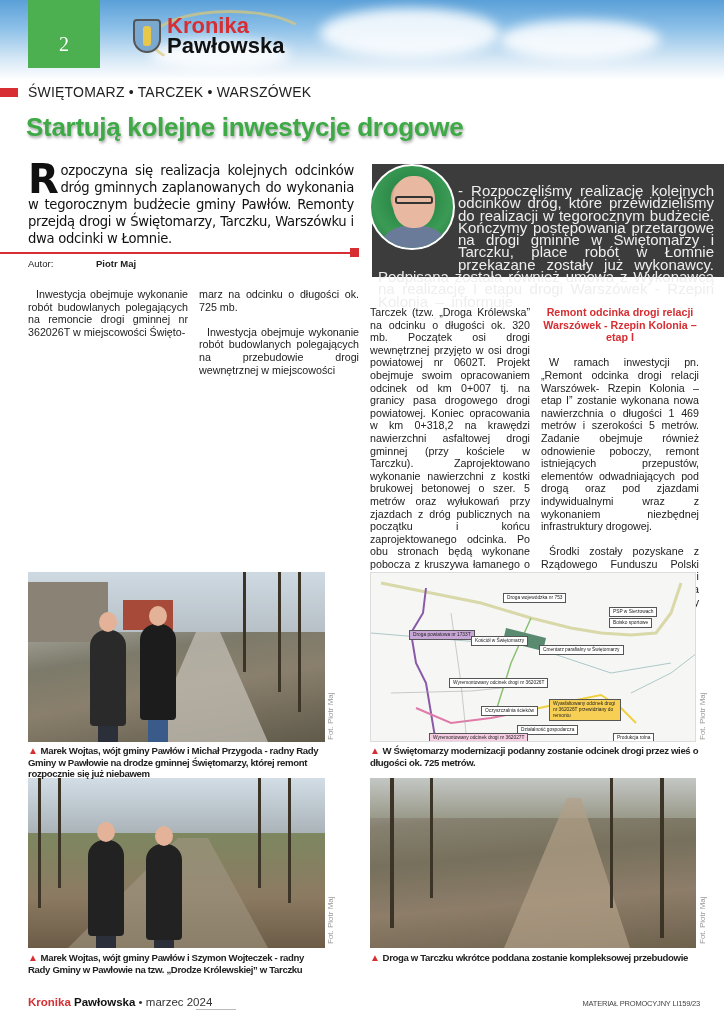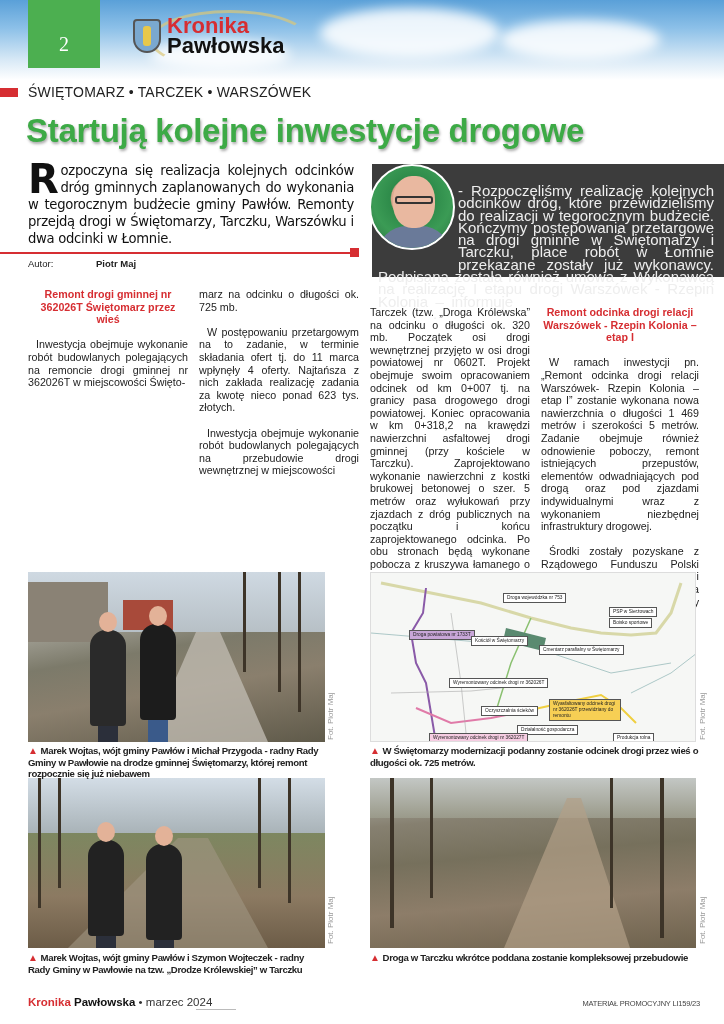--- a/index.html
+++ b/index.html
@@ -18,21 +18,21 @@
     border-radius: 50%; border-bottom-color: transparent; border-right-color: transparent; }
   .crest { width: 28px; height: 34px; background: #7aa8cf; border: 2px solid #555; border-radius: 4px 4px 14px 14px; position: relative; }
   .crest::after { content: ""; position: absolute; left: 8px; top: 5px; width: 8px; height: 20px; background: #e8c84a; border-radius: 3px; }
   .logo-text { margin-left: 6px; line-height: 0.9; font-weight: bold; }
   .logo-kronika { color: #d62e32; font-size: 22px; display: block; }
   .logo-pawl { color: #111; font-size: 22px; display: block; }
 
   .section-bar { position: absolute; left: 0; top: 88px; width: 18px; height: 9px; background: #d62e32; }
   .section-label { position: absolute; left: 28px; top: 84px; font-size: 14px; color: #222; letter-spacing: 0.2px; }
 
-  .headline { position: absolute; left: 26px; top: 112px; font-size: 33px; font-weight: bold; color: #3daa46;
+  .headline { position: absolute; left: 26px; top: 112px; font-size: 26px; font-weight: bold; color: #3daa46;
     text-shadow: 1px 2px 3px rgba(0,0,0,0.35); letter-spacing: -0.3px; white-space: nowrap; }
 
   .lead { position: absolute; left: 28px; top: 162px; width: 326px; font-size: 13.2px; line-height: 17px;
     color: #111; text-align: justify; font-family: "DejaVu Sans", sans-serif; letter-spacing: -0.3px; }
   .lead .dropcap { float: left; font-size: 40px; line-height: 32px; font-weight: bold; margin-right: 2px; margin-top: 1px; }
   .lead-rule { position: absolute; left: 0; top: 252px; width: 356px; height: 2px; background: #d62e32; }
   .lead-rule-end { position: absolute; left: 350px; top: 248px; width: 9px; height: 9px; background: #d62e32; }
   .author { position: absolute; left: 28px; top: 258px; font-size: 9.5px; color: #222; }
   .author b { font-weight: bold; margin-left: 40px; }
 
@@ -127,26 +127,24 @@
 <div class="portrait">
   <div class="portrait-body"></div>
   <div class="portrait-face"></div>
   <div class="portrait-glasses"></div>
 </div>
 <div class="quote-text">
   <span class="indent"></span><span> - Rozpoczęliśmy realizację kolejnych odcinków dróg, które przewidzieliśmy do realizacji w tegorocznym budżecie. Kończymy postępowania przetargowe na drogi gminne w Świętomarzy i Tarczku, place robót w Łomnie przekazane zostały już wykonawcy. Podpisana została również umowa z Wykonawcą na realizację I etapu drogi Warszówek - Rzepin Kolonia – informuje </span><b>Marek Wojtas, wójt gminy Pawłów</b><span>.</span>
 </div>
 
 <div class="col col1">
-  <h3>Remont drogi gminnej nr 362026T Świętomarz przez wieś</h3>
   <p>Inwestycja obejmuje wykonanie robót budowlanych polegających na remoncie drogi gminnej nr 362026T w miejscowości Święto-</p>
 </div>
 <div class="col col2">
   <p style="text-indent:0">marz na odcinku o długości ok. 725 mb.</p>
-  <p>W postępowaniu przetargowym na to zadanie, w terminie składania ofert tj. do 11 marca wpłynęły 4 oferty. Najtańsza z nich zakłada realizację zadania za kwotę nieco ponad 623 tys. złotych.</p>
   <p>Inwestycja obejmuje wykonanie robót budowlanych polegających na przebudowie drogi wewnętrznej w miejscowości</p>
 </div>
 <div class="col col3">
   <p style="text-indent:0">Tarczek (tzw. „Droga Królewska” na odcinku o długości ok. 320 mb. Początek osi drogi wewnętrznej przyjęto w osi drogi powiatowej nr 0602T. Projekt obejmuje swoim opracowaniem odcinek od km 0+007 tj. na granicy pasa drogowego drogi powiatowej. Koniec opracowania w km 0+318,2 na krawędzi nawierzchni asfaltowej drogi gminnej (przy kościele w Tarczku). Zaprojektowano wykonanie nawierzchni z kostki brukowej betonowej o szer. 5 metrów oraz wyłukowań przy zjazdach z dróg publicznych na początku i końcu zaprojektowanego odcinka. Po obu stronach będą wykonane pobocza z kruszywa łamanego o szer. 0,75 metra, dodatkowo utrwalone powierzchniowo emulsją asfaltową.</p>
 </div>
 <div class="col col4">
   <h3>Remont odcinka drogi relacji Warszówek - Rzepin Kolonia – etap I</h3>
   <p>W ramach inwestycji pn. „Remont odcinka drogi relacji Warszówek- Rzepin Kolonia – etap I” zostanie wykonana nowa nawierzchnia o długości 1 469 metrów i szerokości 5 metrów. Zadanie obejmuje również odnowienie poboczy, remont istniejących przepustów, elementów odwadniających pod drogą oraz pod zjazdami indywidualnymi wraz z wykonaniem niezbędnej infrastruktury drogowej.</p>
   <p>Środki zostały pozyskane z Rządowego Funduszu Polski Ład: Programu Inwestycji Strategicznych Edycja I dla zadania „Bezpieczne Góry Świętokrzyskie - budowa</p>
 </div>

